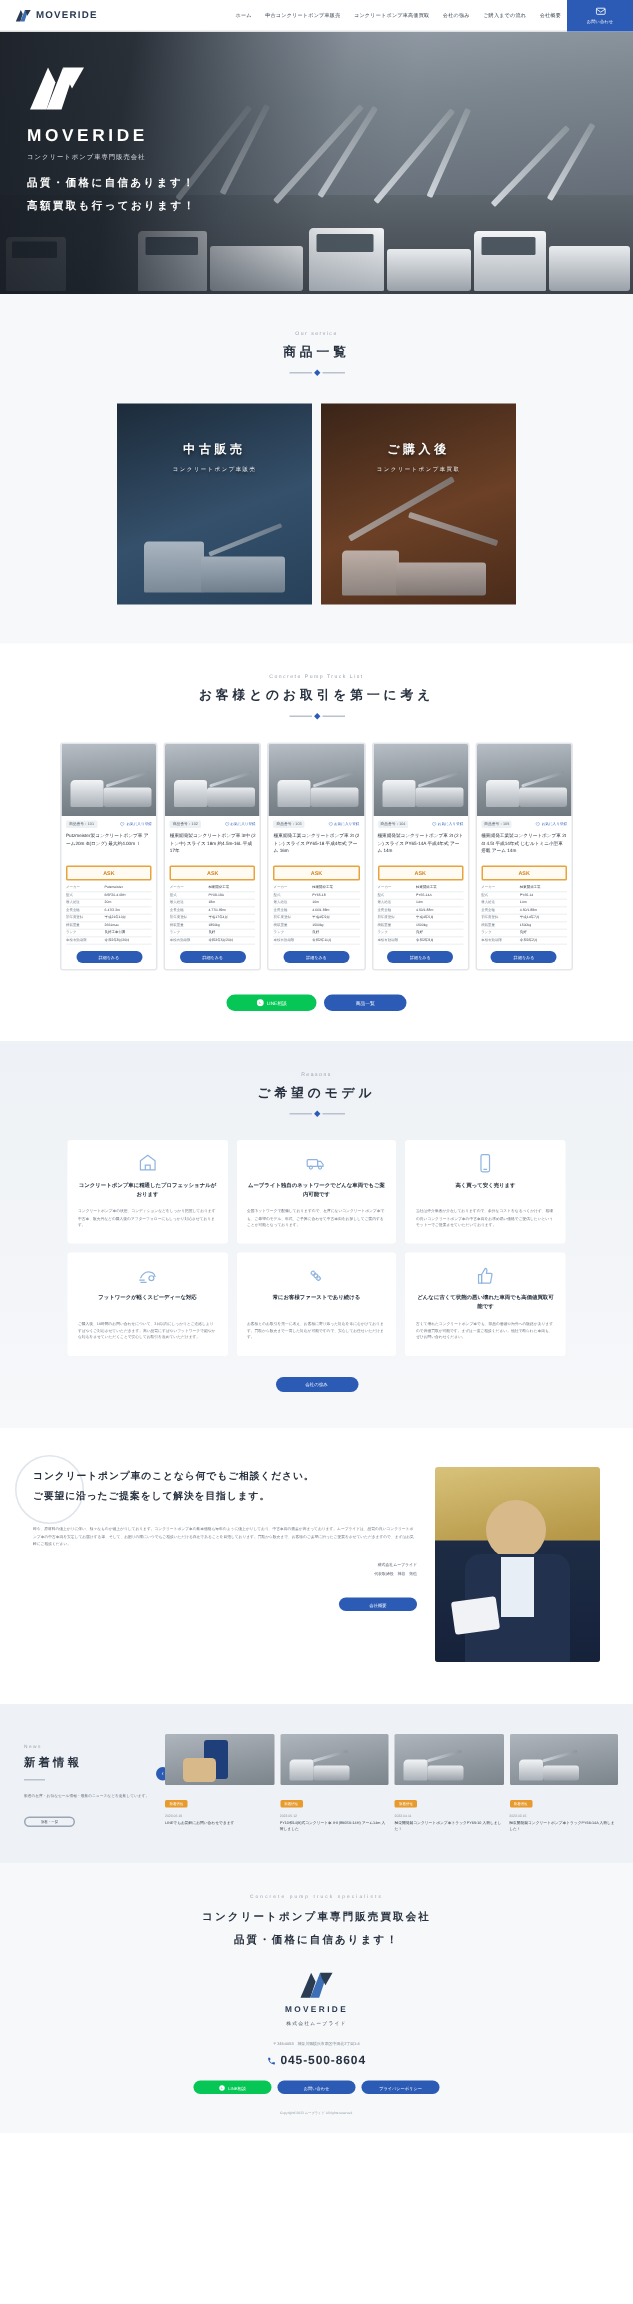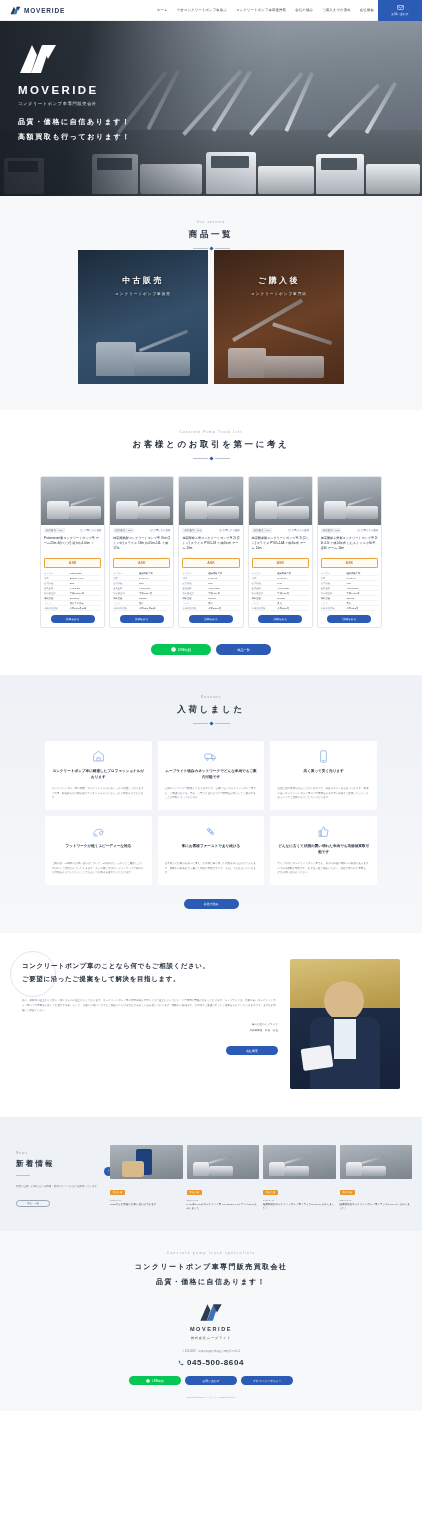--- a/index.html
+++ b/index.html
@@ -69,21 +69,21 @@
   
   .sec-head { text-align:center; }
   .sec-en { font-size:3.4px; color:#9aa3ae; letter-spacing:1px; }
   .sec-jp { font-size:8.5px; letter-spacing:2.6px; color:#27313f; margin-top:5px; font-weight:700; }
   .sec-orn { display:flex; align-items:center; justify-content:center; gap:2px; margin-top:6px; }
   .sec-orn i { display:block; width:15px; height:1px; background:#b9c2cd; }
   .sec-orn b { display:block; width:3px; height:3px; background:#2b5bb5; transform:rotate(45deg); }
 
   
   .service { background:#f7f8f9; padding:24px 0 26px; }
-  .svc-cards { display:flex; gap:6px; justify-content:center; }
+  .svc-cards { display:flex; gap:6px; justify-content:center; margin-top:19px; }
   .svc-card { width:130px; height:134px; position:relative; overflow:hidden; cursor:pointer; }
   .svc-a { background:linear-gradient(160deg,#1c2b3a,#35506b 55%,#27415a); }
   .svc-b { background:linear-gradient(160deg,#3a2418,#6b4026 55%,#4a2b1a); }
   .svc-img { position:absolute; inset:0; opacity:.62; }
   .svc-label { position:absolute; left:0; right:0; top:25px; text-align:center; z-index:3; }
   .svc-jp { font-size:8px; color:#fff; letter-spacing:2.4px; font-weight:700; text-shadow:0 1px 3px rgba(0,0,0,.6); }
   .svc-en { font-size:3.6px; color:#eef1f4; letter-spacing:1px; margin-top:6px; text-shadow:0 1px 2px rgba(0,0,0,.6); }
 
   
   .trucklist { background:#fff; padding:20px 0 20px; }
@@ -147,21 +147,21 @@
   .msg-btn {
     display:block; margin:13px 0 0 auto; width:52px; height:9px; background:#2b5bb5;
     color:#fff; font-size:2.9px; border-radius:5px; border:0; cursor:pointer;
   }
   .msg-photo {
     width:110px; height:130px; border-radius:2px; overflow:hidden; position:relative;
     background:linear-gradient(170deg,#d8c27a,#b89a4a 40%,#8a7238);
   }
 
   
-  .news { background:#eef1f5; padding:26px 0 20px; display:flex; gap:10px; padding-left:16px; padding-right:10px; }
+  .news { background:#eef1f5; padding:18px 0 20px; display:flex; gap:10px; padding-left:16px; padding-right:10px; }
   .news-left { width:84px; padding-top:8px; }
   .news-en { font-size:3.2px; color:#9aa3ae; letter-spacing:1px; }
   .news-jp { font-size:7.5px; letter-spacing:2.2px; color:#27313f; margin-top:4px; font-weight:700; }
   .news-orn { width:14px; height:1px; background:#b9c2cd; margin-top:6px; }
   .news-d { font-size:2.5px; line-height:1.95; color:#6b7582; margin-top:9px; }
   .news-btn {
     display:flex; align-items:center; gap:2px; margin-top:10px; width:34px; height:7px;
     border:1px solid #9aa6b4; border-radius:4px; background:transparent;
     justify-content:center; font-size:2.3px; color:#47525f; cursor:pointer;
   }
@@ -600,21 +600,21 @@
         </svg>
         <span>LINE相談</span>
       </button>
       <button class="btn-blue">商品一覧</button>
     </div>
   </div>
 
   <div class="reasons">
     <div class="sec-head">
       <div class="sec-en">Reasons</div>
-      <div class="sec-jp">入荷しました</div>
+      <div class="sec-jp">ご希望のモデル</div>
       <div class="sec-orn">
           <i></i>
           <b></b>
           <i></i>
         </div>
     </div>
     <div class="rs-grid" id="rs-grid">
         <div class="rs-card">
           <div class="rs-ico">
       <svg viewBox="0 0 32 32">

